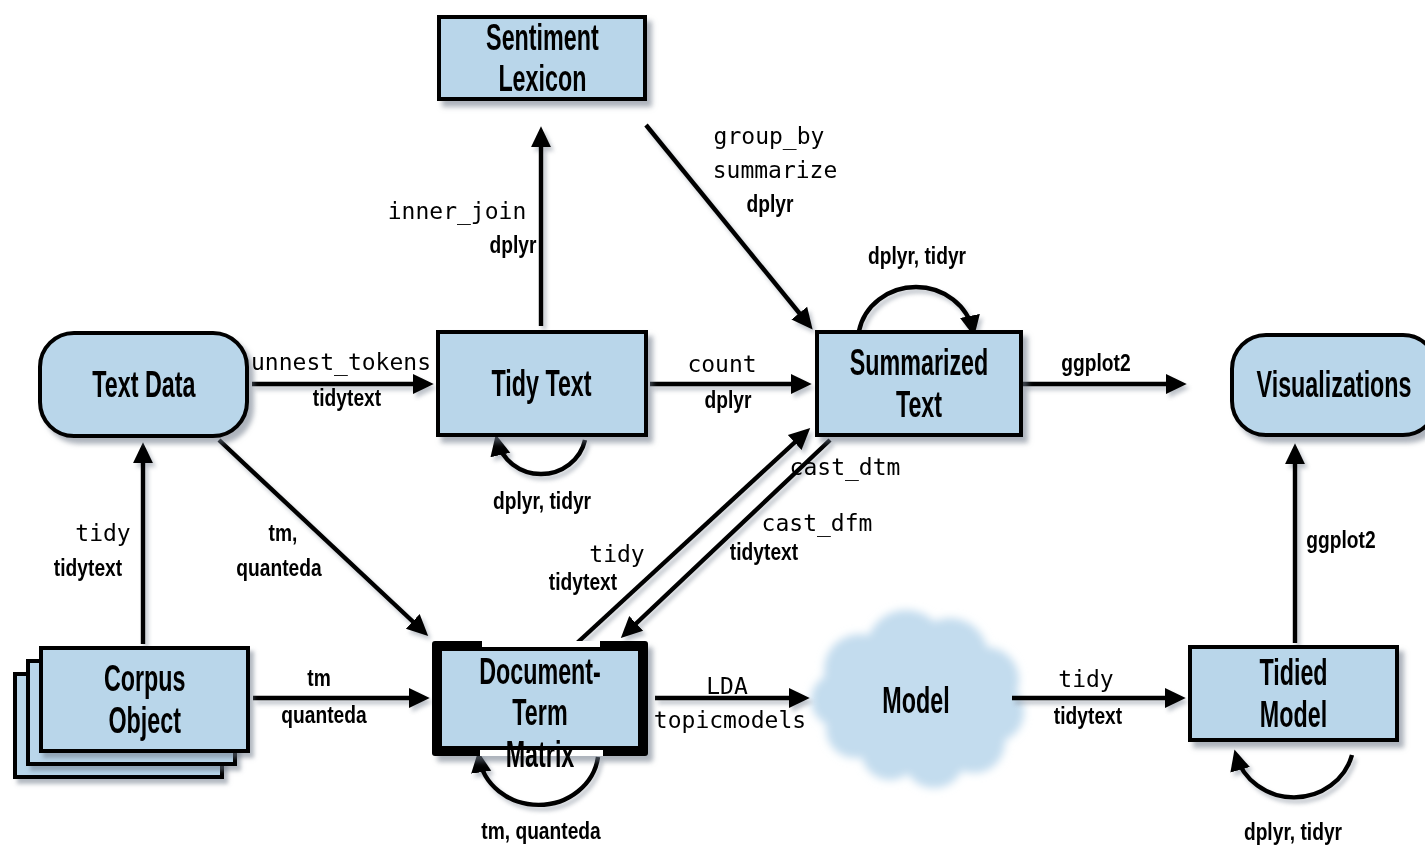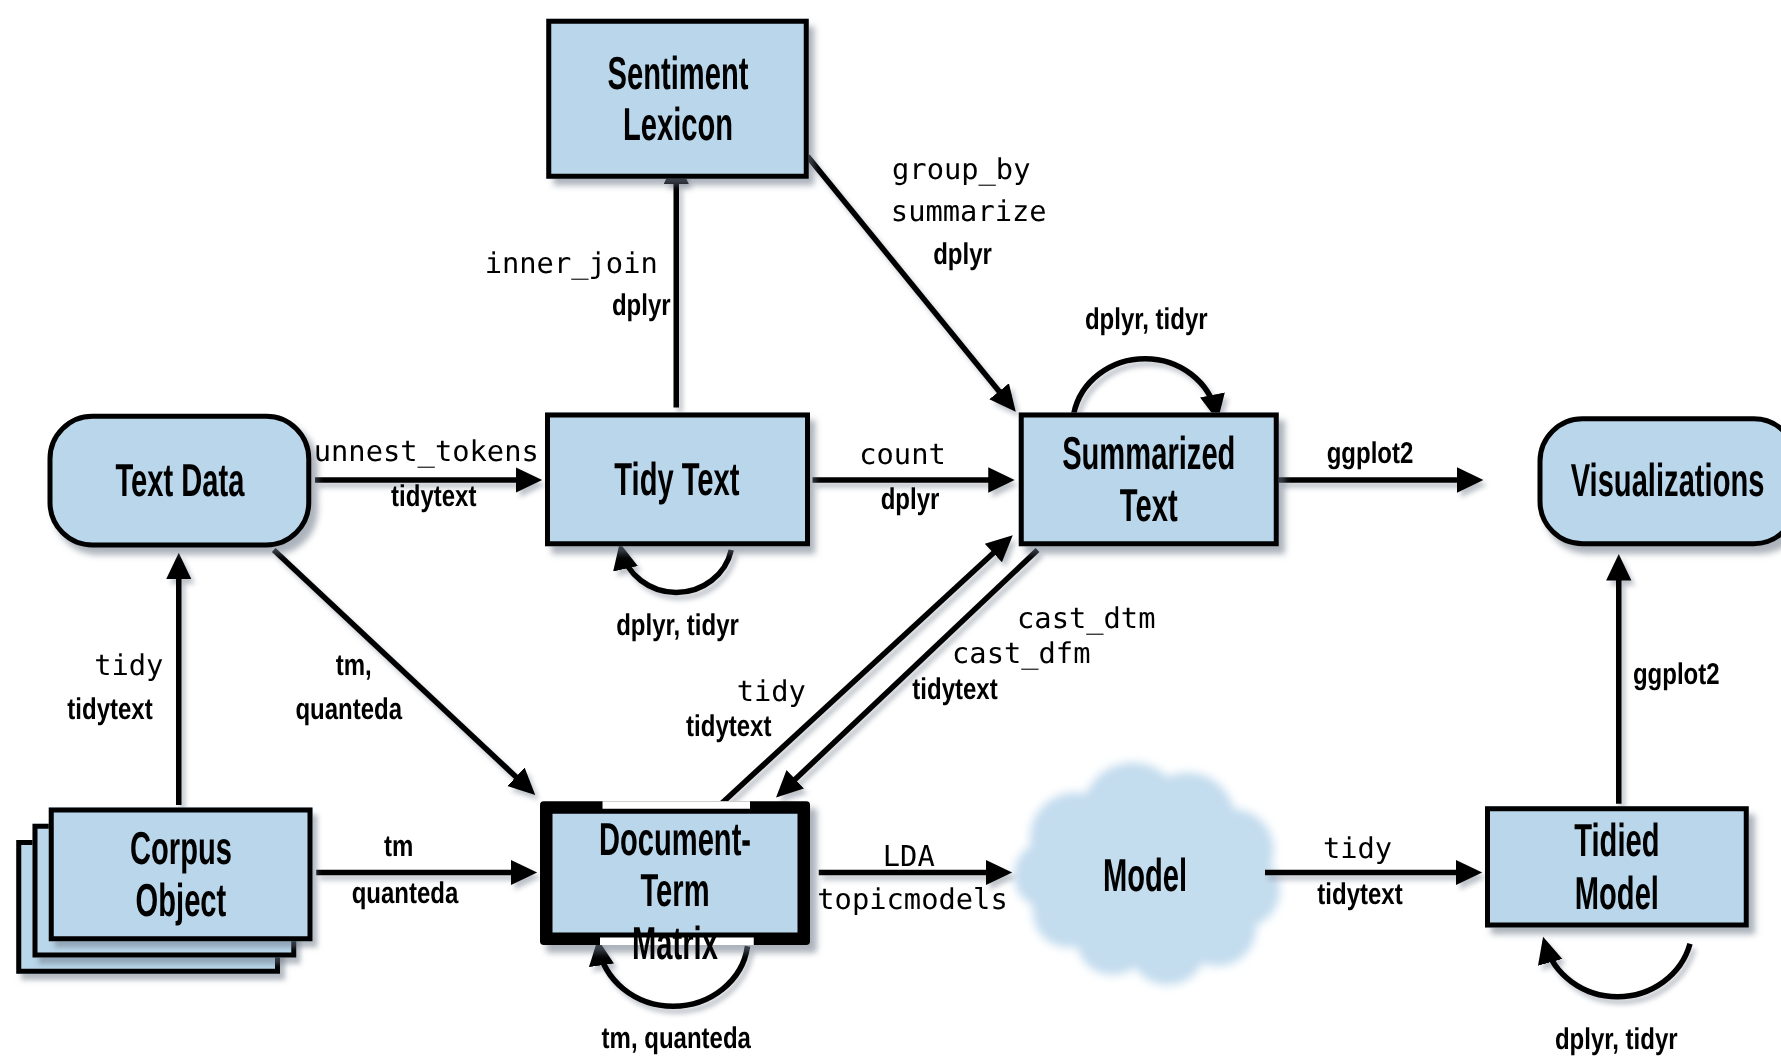--- a/index.html
+++ b/index.html
@@ -77,21 +77,21 @@
       <path class="edge" d="M577,643 L806,432" marker-end="url(#arrow)"></path>
       <path class="edge" d="M830,440 L625,634" marker-end="url(#arrow)"></path>
       <path class="edge" d="M598,757 A60,55 0 0 1 479,757" marker-end="url(#arrow)"></path>
       <path class="edge" d="M655,698 L804,698" marker-end="url(#arrow)"></path>
       <path class="edge" d="M1012,698 L1180,698" marker-end="url(#arrow)"></path>
       <path class="edge" d="M1295,643 L1295,449" marker-end="url(#arrow)"></path>
       <path class="edge" d="M1352,755 A60,57 0 0 1 1236,755" marker-end="url(#arrow)"></path>
     </g>
   </svg>
 
-  <div class="node" id="n-sent" style="left:437px;top:15px;width:210px;height:128px;">
+  <div class="node" id="n-sent" style="left:437px;top:15px;width:210px;height:86px;">
     <div class="node-label">Sentiment
 Lexicon</div>
   </div>
 
   <div class="node pill" id="n-textdata" style="left:38px;top:331px;width:211px;height:107px;">
     <div class="node-label">Text Data</div>
   </div>
 
   <div class="node" id="n-sum" style="left:815px;top:330px;width:208px;height:107px;">
     <div class="node-label">Summarized
@@ -154,21 +154,21 @@
 
   <div class="lbl pkg" style="left:283px;top:533px;">tm,</div>
   <div class="lbl pkg" style="left:279px;top:568px;">quanteda</div>
 
   <div class="lbl pkg" style="left:319px;top:678px;">tm</div>
   <div class="lbl pkg" style="left:324px;top:715px;">quanteda</div>
 
   <div class="lbl code" style="left:617px;top:554px;">tidy</div>
   <div class="lbl pkg" style="left:583px;top:582px;">tidytext</div>
 
-  <div class="lbl code" style="left:845px;top:495px;margin-left:24px;">cast_dtm</div>
+  <div class="lbl code" style="left:845px;top:467px;">cast_dtm</div>
   <div class="lbl code" style="left:817px;top:523px;">cast_dfm</div>
   <div class="lbl pkg" style="left:764px;top:552px;">tidytext</div>
 
   <div class="lbl pkg" style="left:541px;top:831px;">tm, quanteda</div>
 
   <div class="lbl code" style="left:727px;top:686px;">LDA</div>
   <div class="lbl code" style="left:730px;top:720px;">topicmodels</div>
 
   <div class="lbl code" style="left:1086px;top:679px;">tidy</div>
   <div class="lbl pkg" style="left:1088px;top:716px;">tidytext</div>

